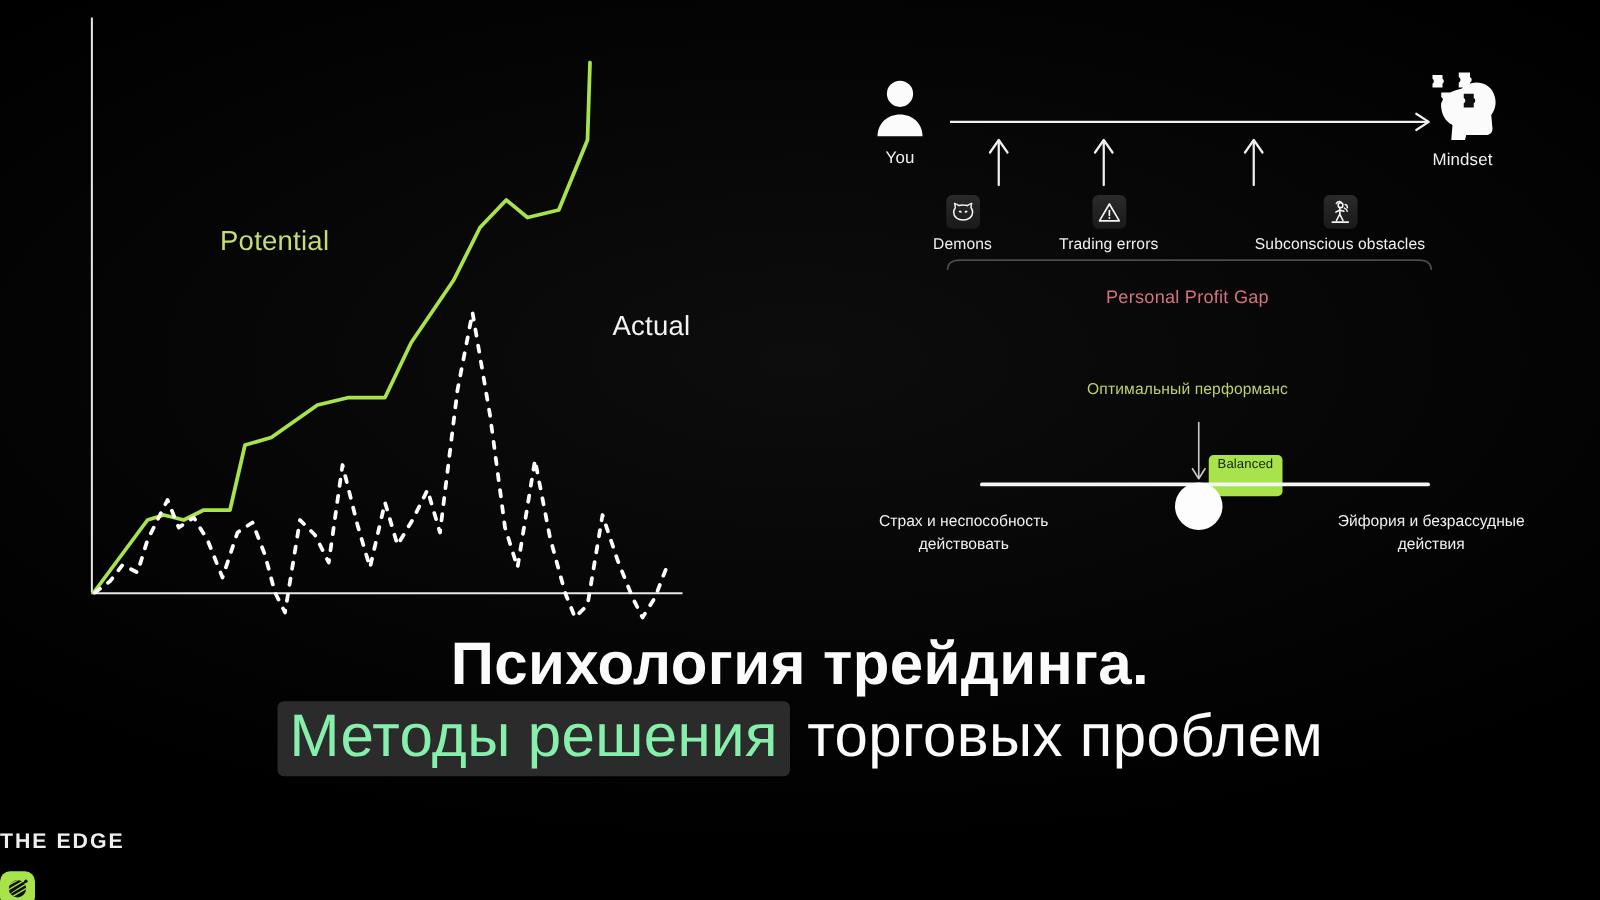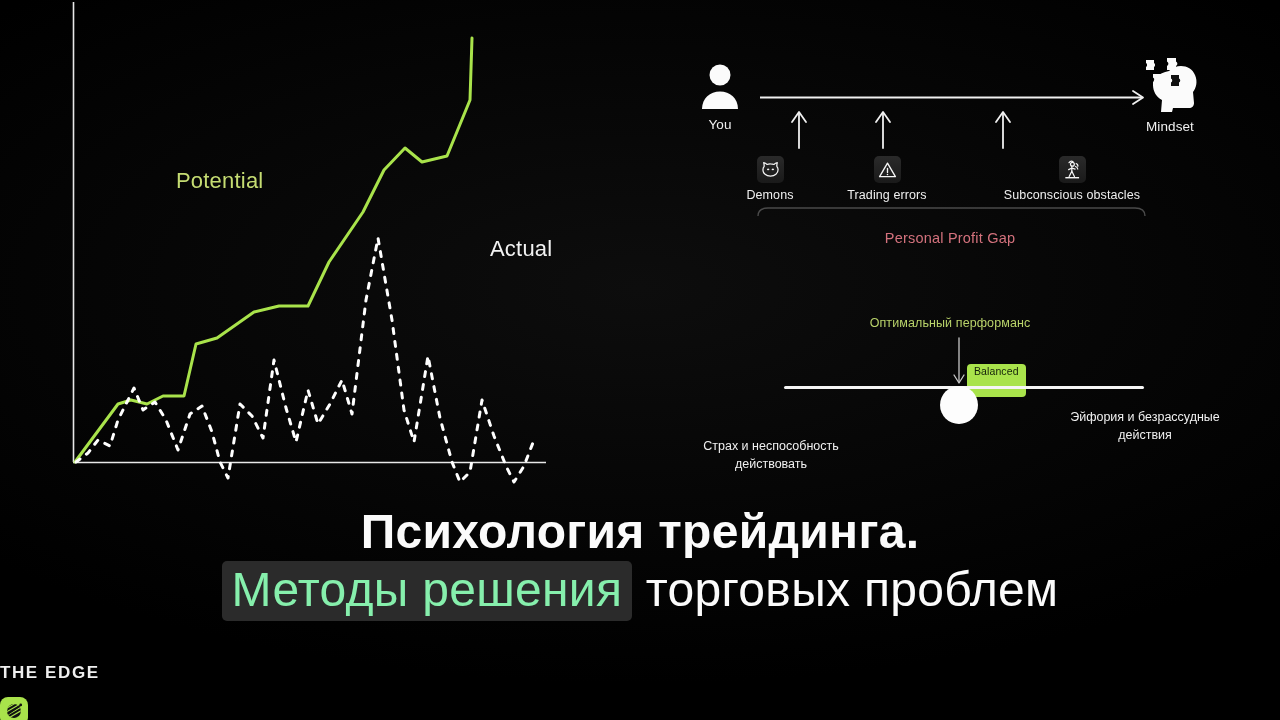--- a/index.html
+++ b/index.html
@@ -9,21 +9,21 @@
     font-family:"Liberation Sans","DejaVu Sans",sans-serif;
     color:#fff;position:relative;
   }
   #stage{
     position:absolute;inset:0;width:1280px;height:720px;
     background:
       radial-gradient(ellipse 70% 55% at 50% 40%, #0d0d0d 0%, #070707 45%, #000 100%);
   }
 
   
-  .chart-panel{position:absolute;left:0;top:0;width:660px;height:500px;padding-left:43px;}
+  .chart-panel{position:absolute;left:0;top:12px;width:660px;height:500px;padding-left:43px;}
   .chart-svg{position:absolute;left:0;top:0;}
   .chart-label{
     position:absolute;font-size:22px;letter-spacing:.2px;white-space:nowrap;
   }
   .label-potential{left:176px;top:168px;color:#c5dc72;}
   .label-actual{left:490px;top:236px;color:#f2f2f2;}
 
   
   .gap-panel{position:absolute;left:680px;top:52px;width:540px;height:210px;}
   .node{position:absolute;text-align:center;}
@@ -48,42 +48,42 @@
   .gi-3{left:206px;top:0;width:216px;}
 
   .gap-caption{
     position:absolute;left:0;top:178px;width:540px;text-align:center;
     font-size:14.5px;color:#d4727d;letter-spacing:.2px;
   }
 
   
   .bal-panel{position:absolute;left:680px;top:300px;width:560px;height:160px;}
   .bal-top-label{
-    position:absolute;left:0;top:16px;width:540px;text-align:center;
+    position:absolute;left:0;top:4px;width:540px;text-align:center;
     font-size:12.5px;color:#b9d36a;letter-spacing:.1px;
   }
   .bal-badge{
     position:absolute;left:287px;top:64px;
     background:#a9e34b;color:#14210a;
     font-size:10.5px;padding:2px 7px 19px;border-radius:4px;
     letter-spacing:.1px;line-height:1.1;
   }
   .bal-beam{
     position:absolute;left:104px;top:86px;width:360px;height:3px;
     background:#f5f5f5;border-radius:2px;
   }
   .bal-fulcrum{
     position:absolute;left:260px;top:86px;width:38px;height:38px;
     background:#fdfdfd;border-radius:50%;
   }
   .bal-side{
     position:absolute;top:108px;font-size:12.5px;color:#f0f0f0;
     line-height:1.45;text-align:center;width:170px;
   }
-  .bal-left{left:6px;margin-top:29px;}
+  .bal-left{left:6px;}
   .bal-right{left:380px;}
 
   
   .title-block{
     position:absolute;left:0;top:505px;width:1280px;text-align:center;
   }
   .title-l1{
     font-size:48px;font-weight:700;color:#fbfbfb;letter-spacing:.3px;line-height:1.12;
   }
   .title-l2{

